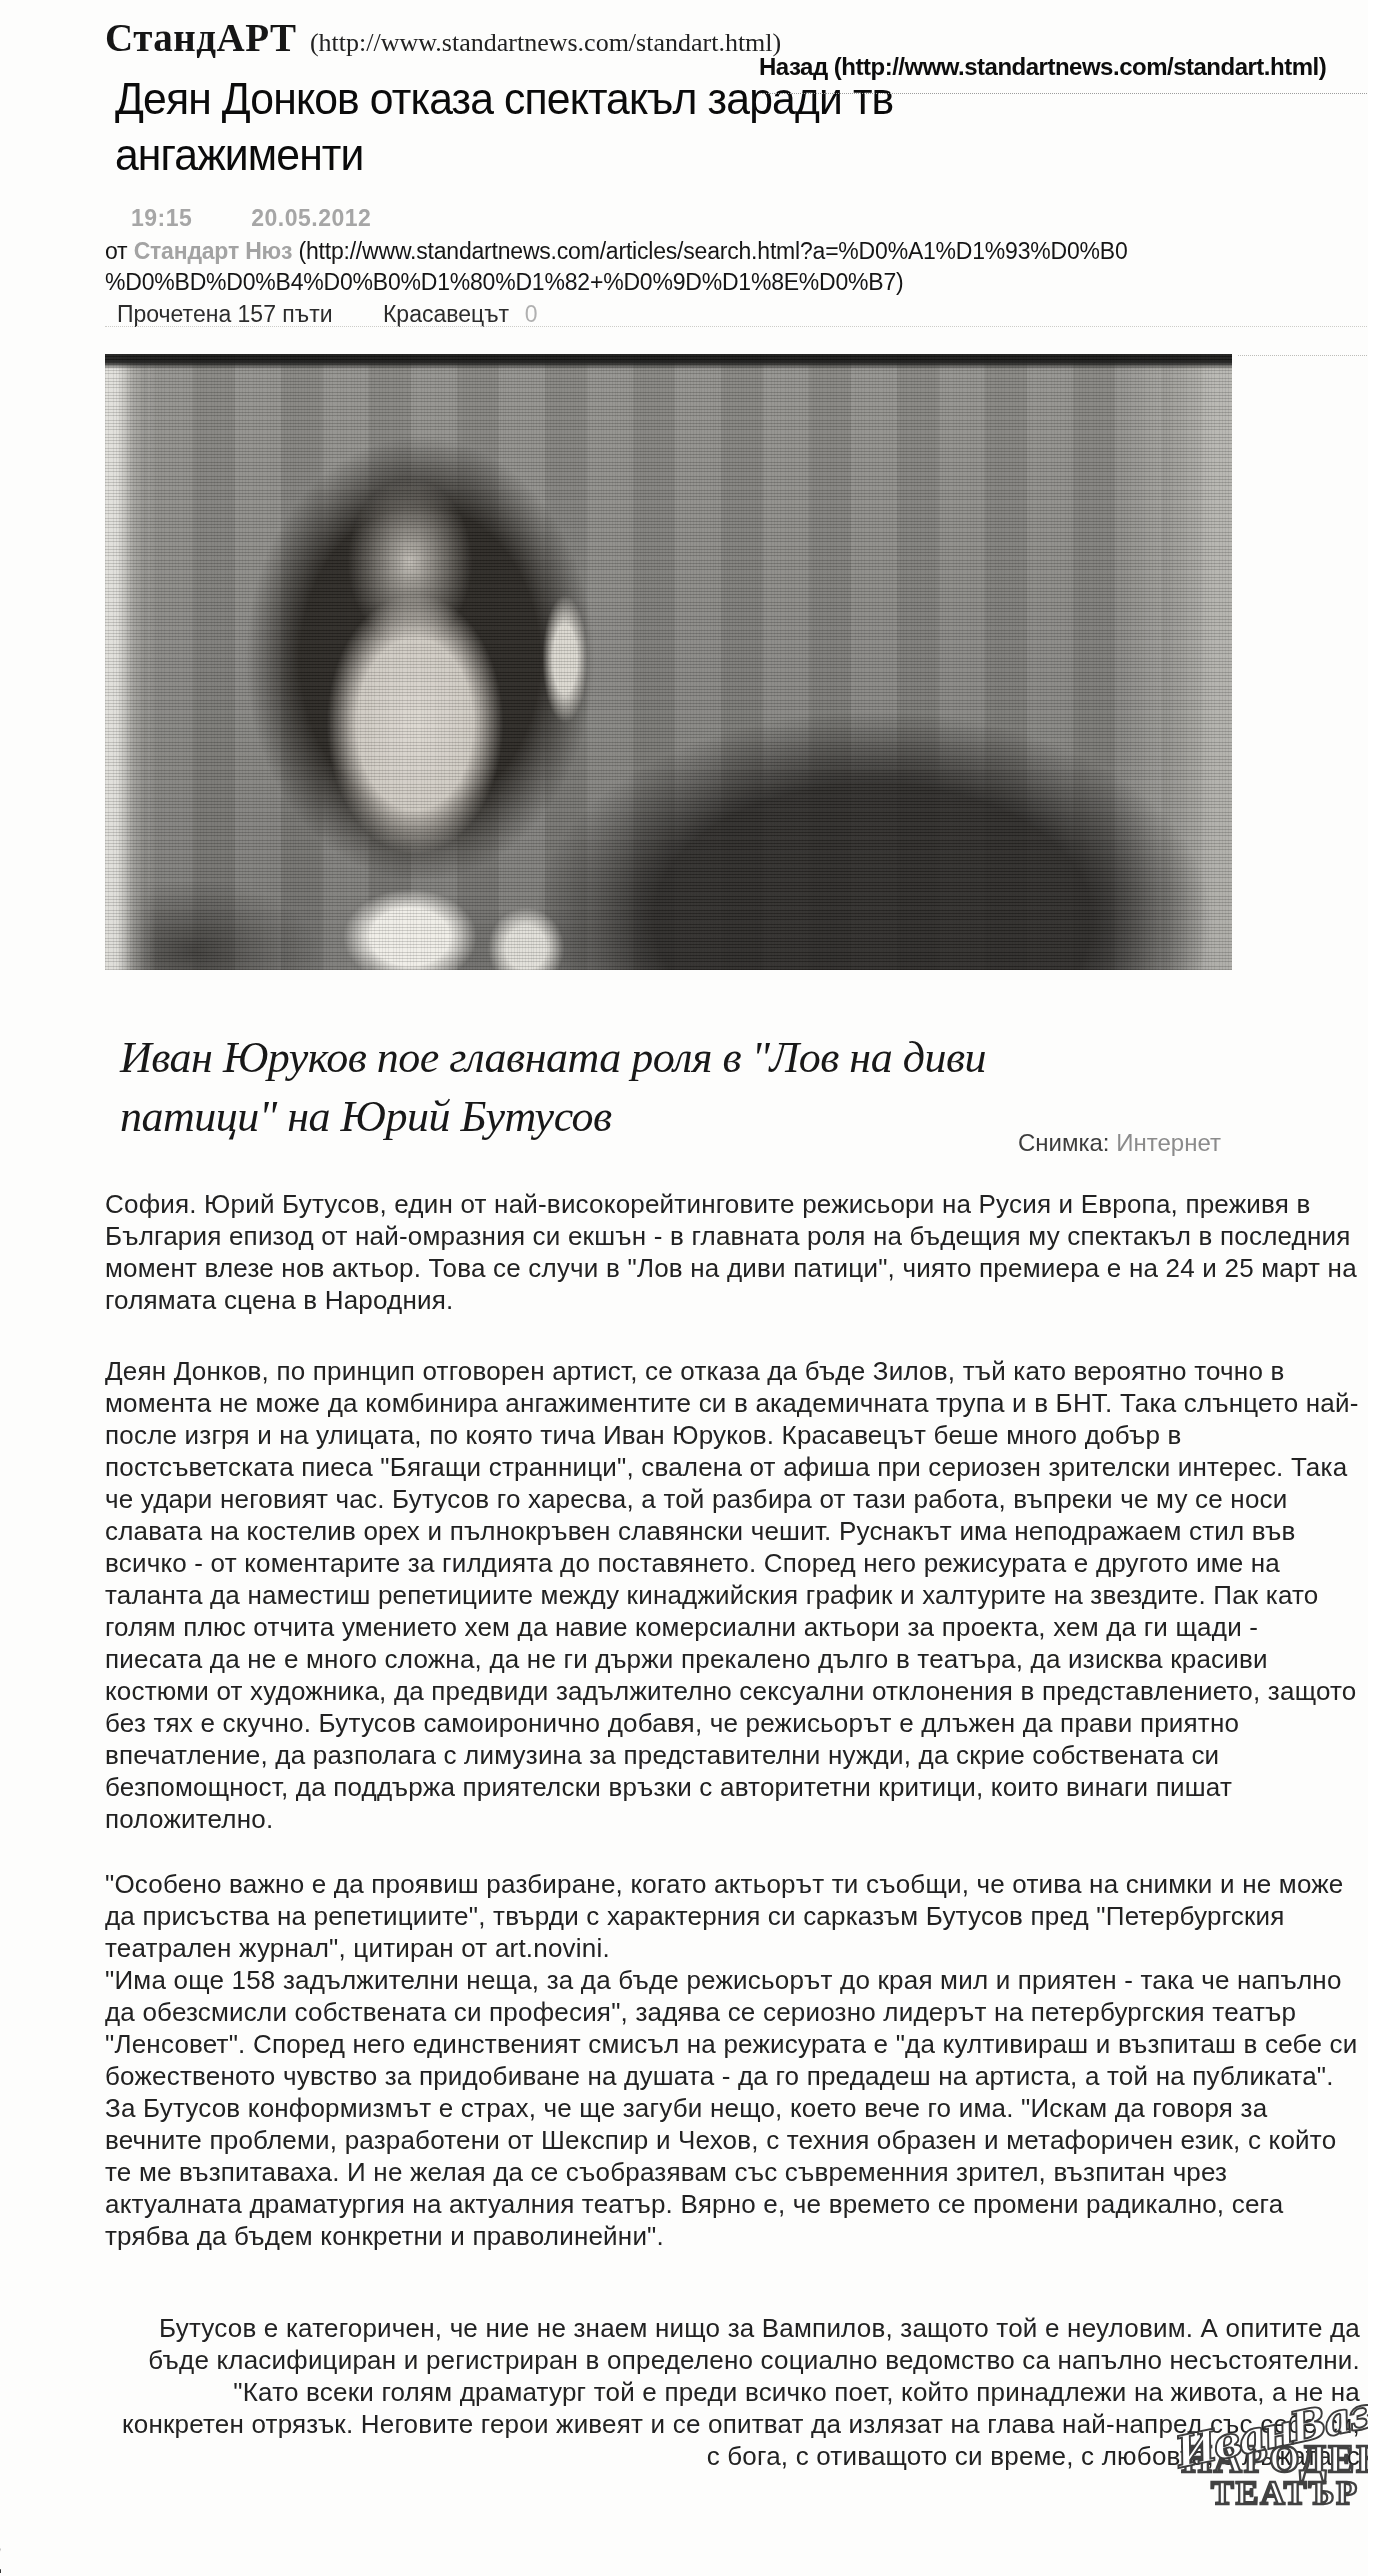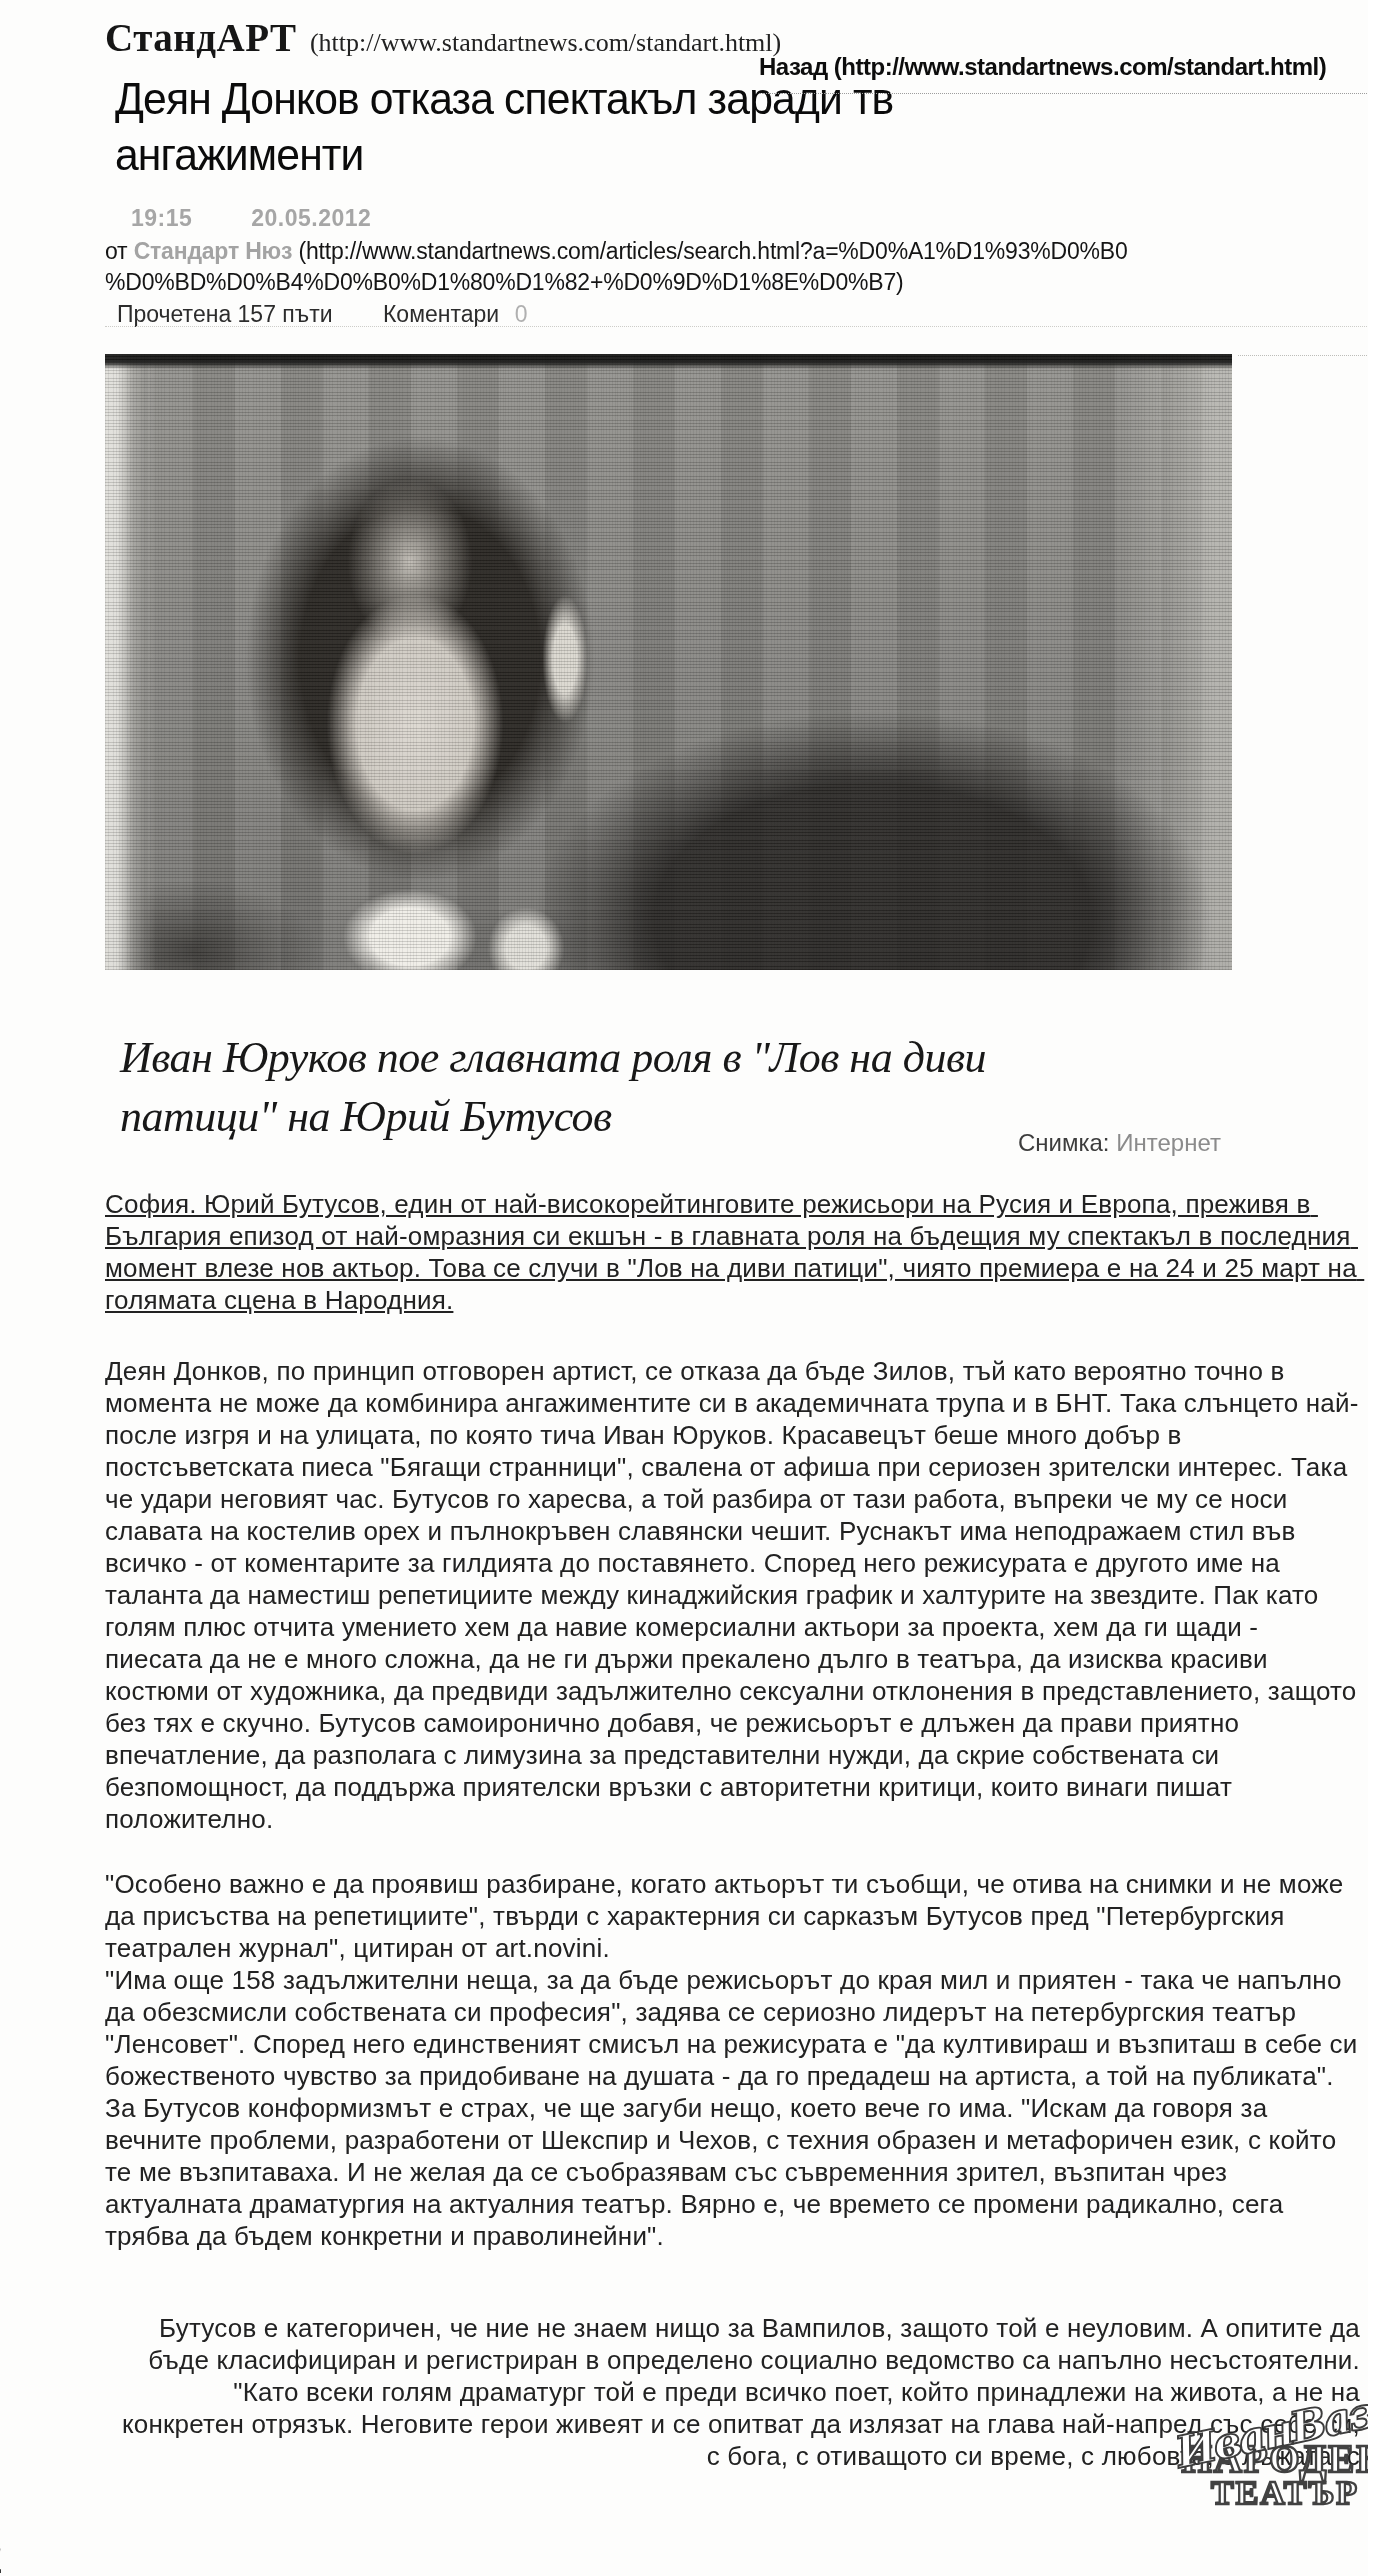--- a/index.html
+++ b/index.html
@@ -87,21 +87,21 @@
   }
   .caption span{display:block;}
   .credit{position:absolute; left:1018px; top:1129px; font-size:24px; color:#3d3d3d;}
   .credit .credit-src{color:#8b8b8b;}
   
   .article-body p{
     position:absolute; left:105px; margin:0; width:1255px;
     font-size:26px; line-height:32px; color:#222;
     letter-spacing:0.2px; white-space:pre-wrap;
   }
-  .p1{top:1188px;text-decoration:underline;} .p2{top:1355px;} .p3{top:1868px;} .p4{top:2312px;text-align:right;}
+  .p1{top:1188px;} .p2{top:1355px;} .p3{top:1868px;} .p4{top:2312px;text-align:right;}
   
   .nt-logo{position:absolute; left:1174px; top:2405px; width:222px; text-align:center; z-index:4;}
   .nt-script{
     font-family:"DejaVu Serif", serif; font-style:italic; font-weight:bold;
     font-size:43px; color:#ffffff; -webkit-text-stroke:1.9px #3c3c3c;
     text-shadow:0 0 0.9px #3c3c3c;
     transform:rotate(-12deg); white-space:nowrap; margin-bottom:-15px;
     letter-spacing:-2.8px;
   }
   .nt-word{
@@ -145,21 +145,21 @@
 
   <div class="byline">
     <span>от</span>
     <span class="src">Стандарт Нюз</span>
     <span>(http://www.standartnews.com/articles/search.html?a=%D0%A1%D1%93%D0%B0</span><br>
     <span>%D0%BD%D0%B4%D0%B0%D1%80%D1%82+%D0%9D%D1%8E%D0%B7)</span>
   </div>
 
   <div class="reads-row">
     <span>Прочетена 157 пъти</span>
-    <span class="comments">Коментари</span>
+    <span class="comments">Красавецът</span>
     <span class="count">0</span>
   </div>
   <div class="meta-rule"></div>
 
   <div class="photo"></div>
   <div class="photo-top-ext"></div>
 
   <div class="caption">
     <span>Иван Юруков пое главната роля в "Лов на диви</span>
     <span>патици" на Юрий Бутусов</span>

